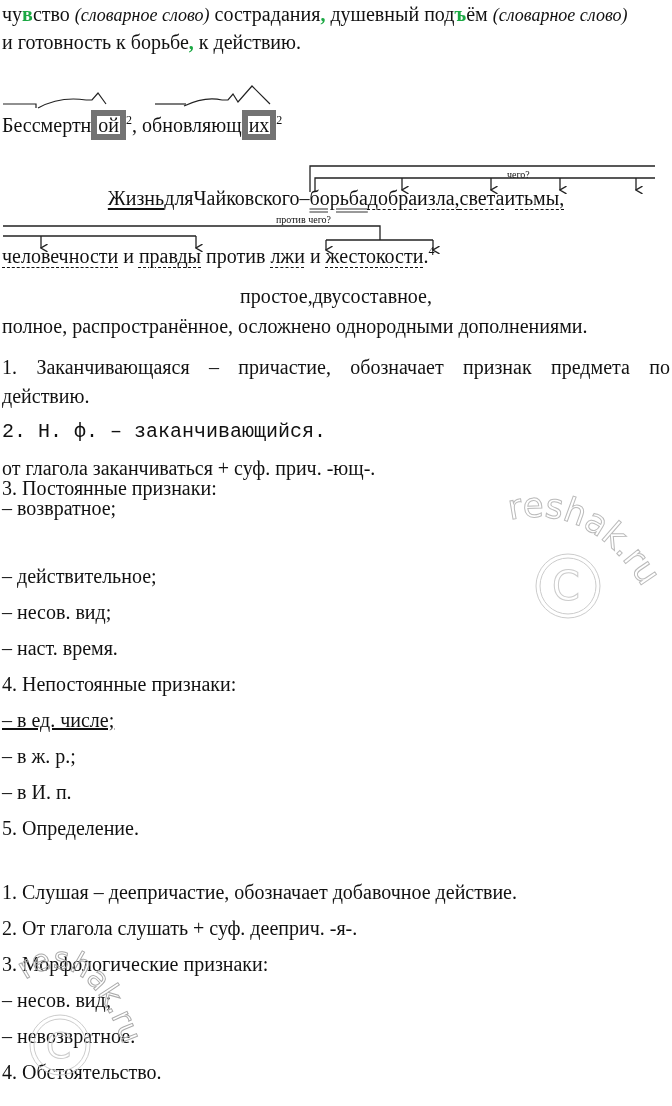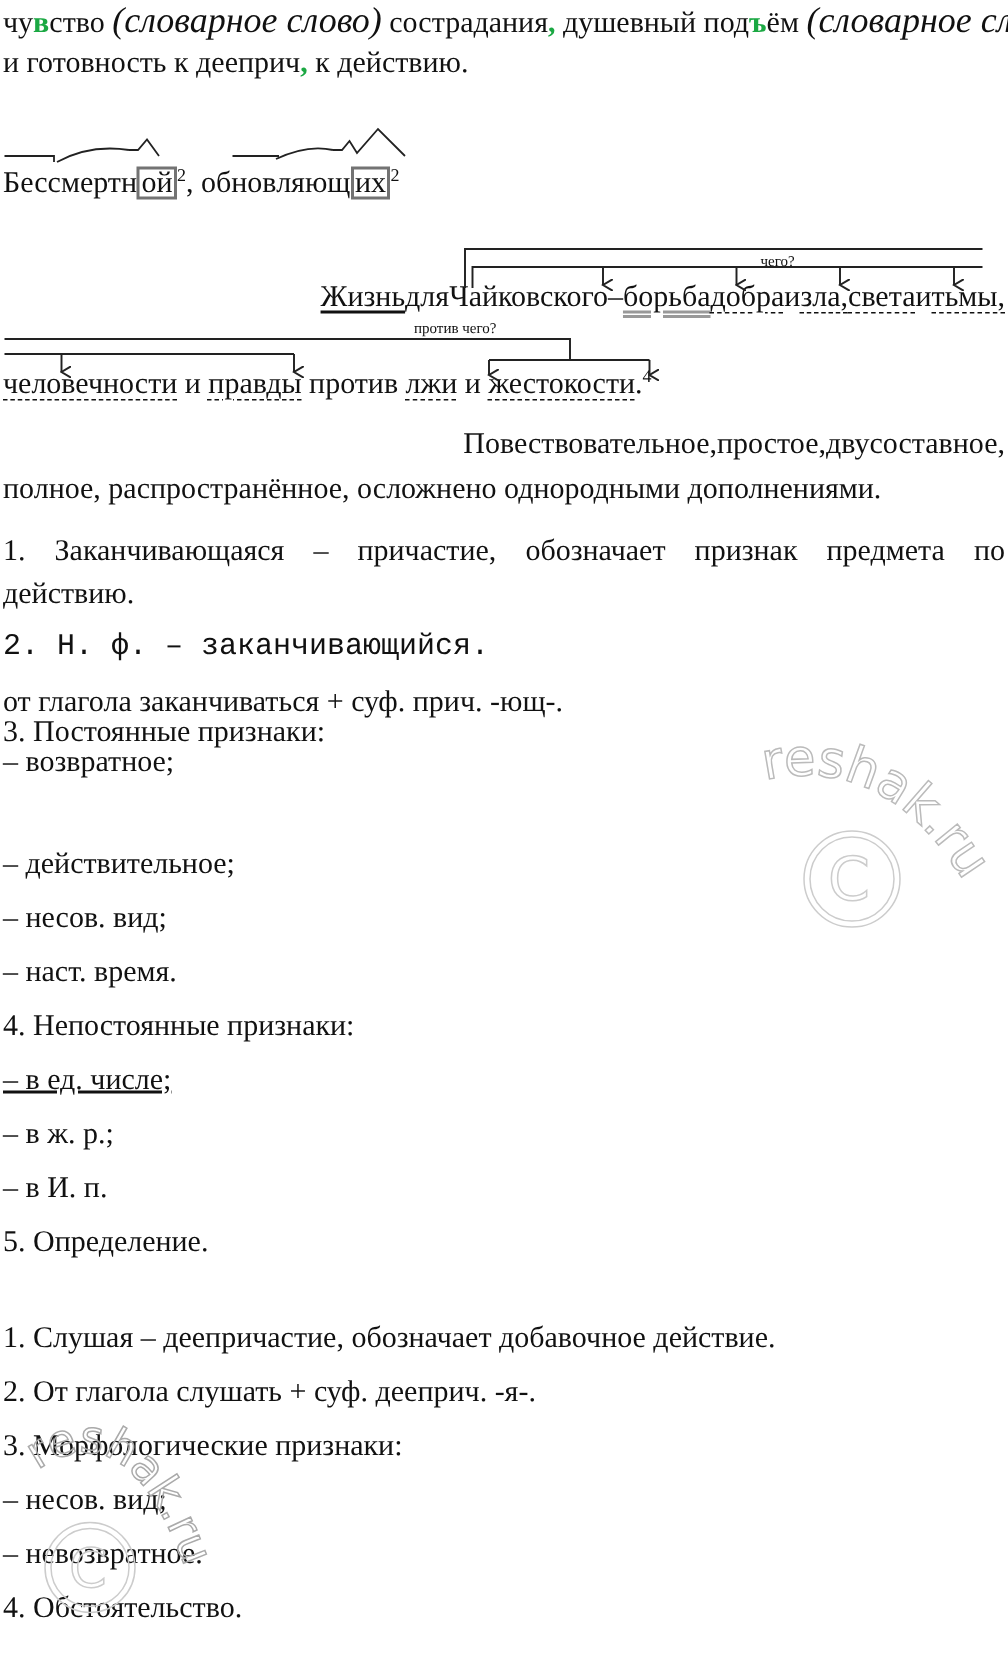--- a/index.html
+++ b/index.html
@@ -1,43 +1,43 @@
 <!DOCTYPE html>
 <html><head>
 <meta charset="utf-8">
 <style>
   html, body { margin:0; padding:0; background:#ffffff; }
   body { width:672px; height:1106px; position:relative; overflow:hidden;
          font-family:"Liberation Serif", serif; color:#111; font-size:20px; }
   .line { position:absolute; left:2px; white-space:nowrap; line-height:24px; }
-  .justify { display:flex; justify-content:flex-end; right:2px; }
+  .justify { display:flex; justify-content:center; right:2px; }
   .green { color:#1ba843; font-weight:bold; }
-  .it { font-style:italic; font-size:24px; }
+  .it { font-style:italic; font-size:18px; }
   .sup { font-size:12px; vertical-align:super; line-height:0; }
   .u-solid { text-decoration:underline; text-underline-offset:3px; }
   .u-dash { text-decoration:underline dashed; text-underline-offset:4px; text-decoration-thickness:1px; }
   .u-double { text-decoration:underline double; text-decoration-color:#999; text-underline-offset:3px; }
-  .boxed { border:2px solid #737373; padding:0 1px; line-height:18px; display:inline-block; }
+  .boxed { border:6px solid #737373; padding:0 1px; line-height:18px; display:inline-block; }
   svg.overlay { position:absolute; left:0; top:0; pointer-events:none; }
   .q { position:absolute; font-size:10px; white-space:nowrap; }
   .wm { position:absolute; pointer-events:none; }
 </style>
 </head>
 <body>
 
 <div class="line" style="top:2px;">
   <span>чу</span><span class="green">в</span><span>ство</span>
   <span class="it">(словарное слово)</span>
   <span>сострадания</span><span class="green">,</span>
   <span>душевный</span>
   <span>под</span><span class="green">ъ</span><span>ём</span>
   <span class="it">(словарное слово)</span>
 </div>
 <div class="line" style="top:30px;">
-  <span>и готовность к дееприч</span><span class="green">,</span>
+  <span>и готовность к борьбе</span><span class="green">,</span>
   <span>к действию.</span>
 </div>
 
 <div class="line" style="top:110px;">
   <span><span>Бессмертн</span><span class="boxed">ой</span></span><span class="sup">2</span><span>, </span><span><span>обновляющ</span><span class="boxed">их</span></span><span class="sup">2</span>
 </div>
 <svg class="overlay" width="672" height="140">
   <g stroke="#222" stroke-width="1.2" fill="none">
 
     <path d="M3 104 L36 104 L36 108"></path>
@@ -98,21 +98,20 @@
     <path d="M3 236 L196 236"></path>
     <path d="M41 236 L41 248" marker-end="url(#ah)"></path>
     <path d="M196 236 L196 248" marker-end="url(#ah)"></path>
     <path d="M326 240 L433 240"></path>
     <path d="M326 240 L326 250" marker-end="url(#ah)"></path>
     <path d="M433 240 L433 250" marker-end="url(#ah)"></path>
   </g>
 </svg>
 
 <div class="line justify" style="top:284px; right:2px;">
-  <span>Повествовательное,</span>
   <span>простое,</span>
   <span>двусоставное,</span>
 </div>
 <div class="line" style="top:314px;">полное, распространённое, осложнено однородными дополнениями.</div>
 
 <div class="line" style="top:355px; right:2px; text-align:justify; text-align-last:justify;">1. Заканчивающаяся – причастие, обозначает признак предмета по</div>
 <div class="line" style="top:384px;">действию.</div>
 <div class="line" style="top:420px;font-family:Liberation Mono, monospace;">2. Н. ф. – заканчивающийся.</div>
 <div class="line" style="top:456px;">от глагола заканчиваться + суф. прич. -ющ-.</div>
 <div class="line" style="top:476px;">3. Постоянные признаки:</div>

